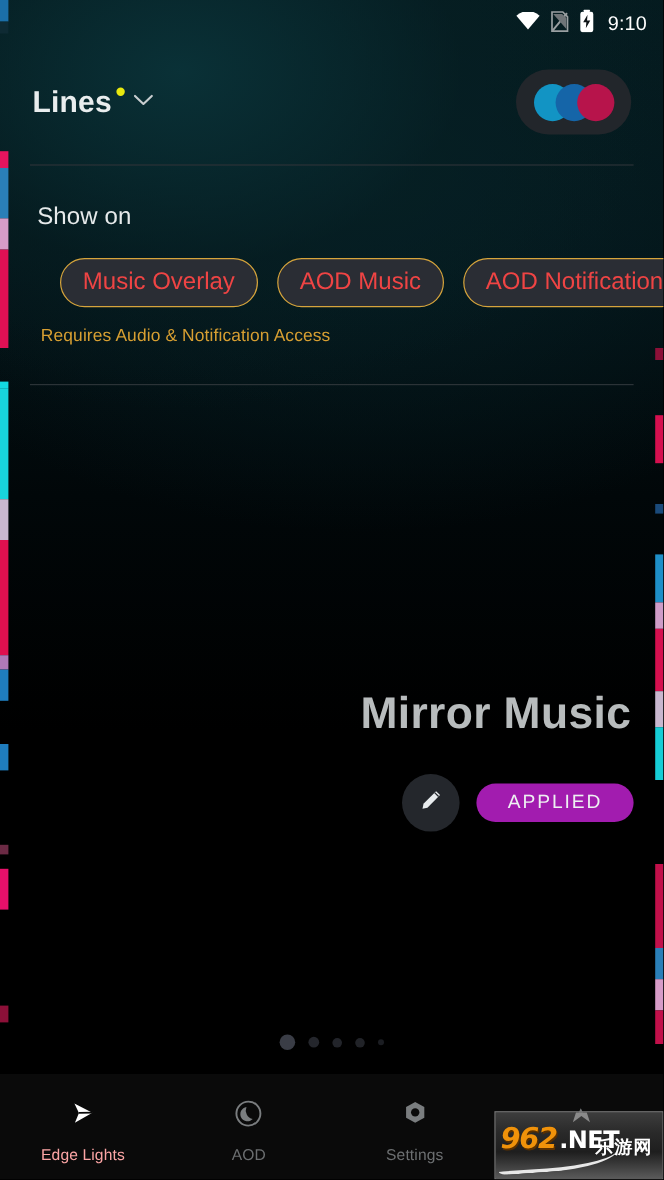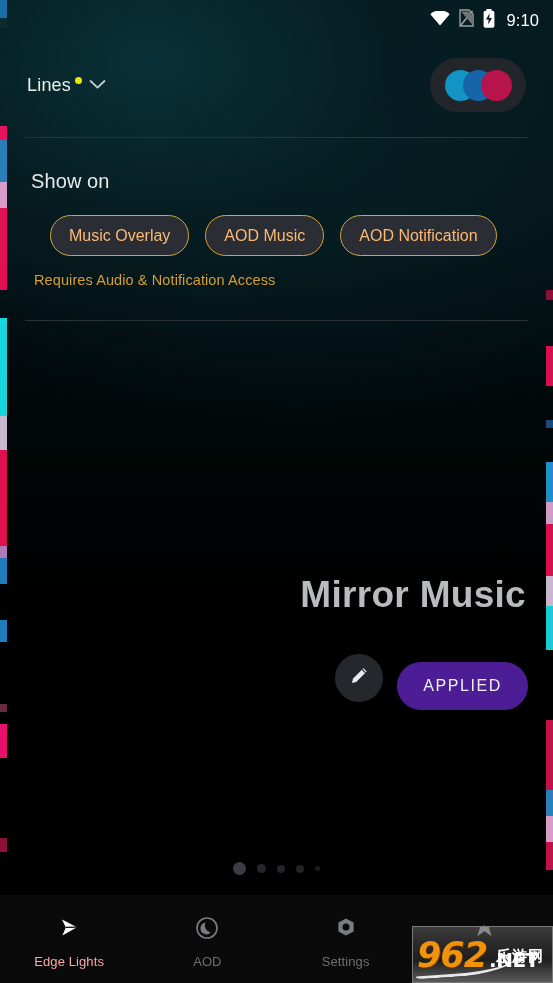--- a/index.html
+++ b/index.html
@@ -77,22 +77,22 @@
     box-sizing: border-box;
   }
   .title-wrap {
     position: relative;
     display: flex;
     align-items: center;
     gap: 10px;
   }
   .title-text {
     color: #e9edee;
-    font-size: 18px;
-    font-weight: normal;
+    font-size: 25px;
+    font-weight: bold;
     letter-spacing: 0.2px;
     position: relative;
   }
   .title-dot {
     position: absolute;
     top: 2px;
     right: -11px;
     width: 7px; height: 7px;
     border-radius: 50%;
     background: #e8e80e;
@@ -145,22 +145,22 @@
   }
   .chip {
     border: 1.3px solid #d6a43c;
     background: #2a2d34;
     border-radius: 22px;
     height: 41px;
     padding: 0 18px;
     display: flex;
     align-items: center;
     justify-content: center;
-    color: #fdba74;
-    font-size: 16px;
+    color: #ef4444;
+    font-size: 20px;
     box-sizing: border-box;
     white-space: nowrap;
     text-align: center;
   }
   .requires-note {
     position: absolute;
     left: 34px;
     top: 272px;
     color: #d79f32;
     font-size: 14.5px;
@@ -188,33 +188,32 @@
   }
   .edit-btn {
     width: 48px; height: 48px;
     border-radius: 50%;
     background: #24272c;
     display: flex;
     align-items: center;
     justify-content: center;
   }
   .applied-btn {
-    height: 48px;
+    height: 32px;
     border-radius: 24px;
-    background: #4c1d95;
+    background: #a21caf;
     padding: 0 26px;
     display: flex;
     align-items: center;
     justify-content: center;
     color: #eef1f2;
     font-size: 16px;
     letter-spacing: 1.6px;
     font-weight: 500;
     box-sizing: border-box;
-    margin-top: 17px;
   }
 
   
   .pager {
     position: absolute;
     left: 0; right: 0;
     top: 862px;
     display: flex;
     align-items: center;
     justify-content: center;
@@ -260,21 +259,21 @@
   }
   .wm-row {
     position: absolute;
     left: 4px;
     top: 8px;
     display: flex;
     align-items: baseline;
   }
   .wm-962 {
     font-family: "DejaVu Sans", sans-serif;
-    font-size: 35px;
+    font-size: 24px;
     font-weight: bold;
     font-style: italic;
     color: #f0920a;
     letter-spacing: -1px;
     text-shadow: 1px 1px 0 #5a3000;
   }
   .wm-net {
     font-family: "DejaVu Sans", sans-serif;
     font-size: 20px;
     font-weight: bold;

